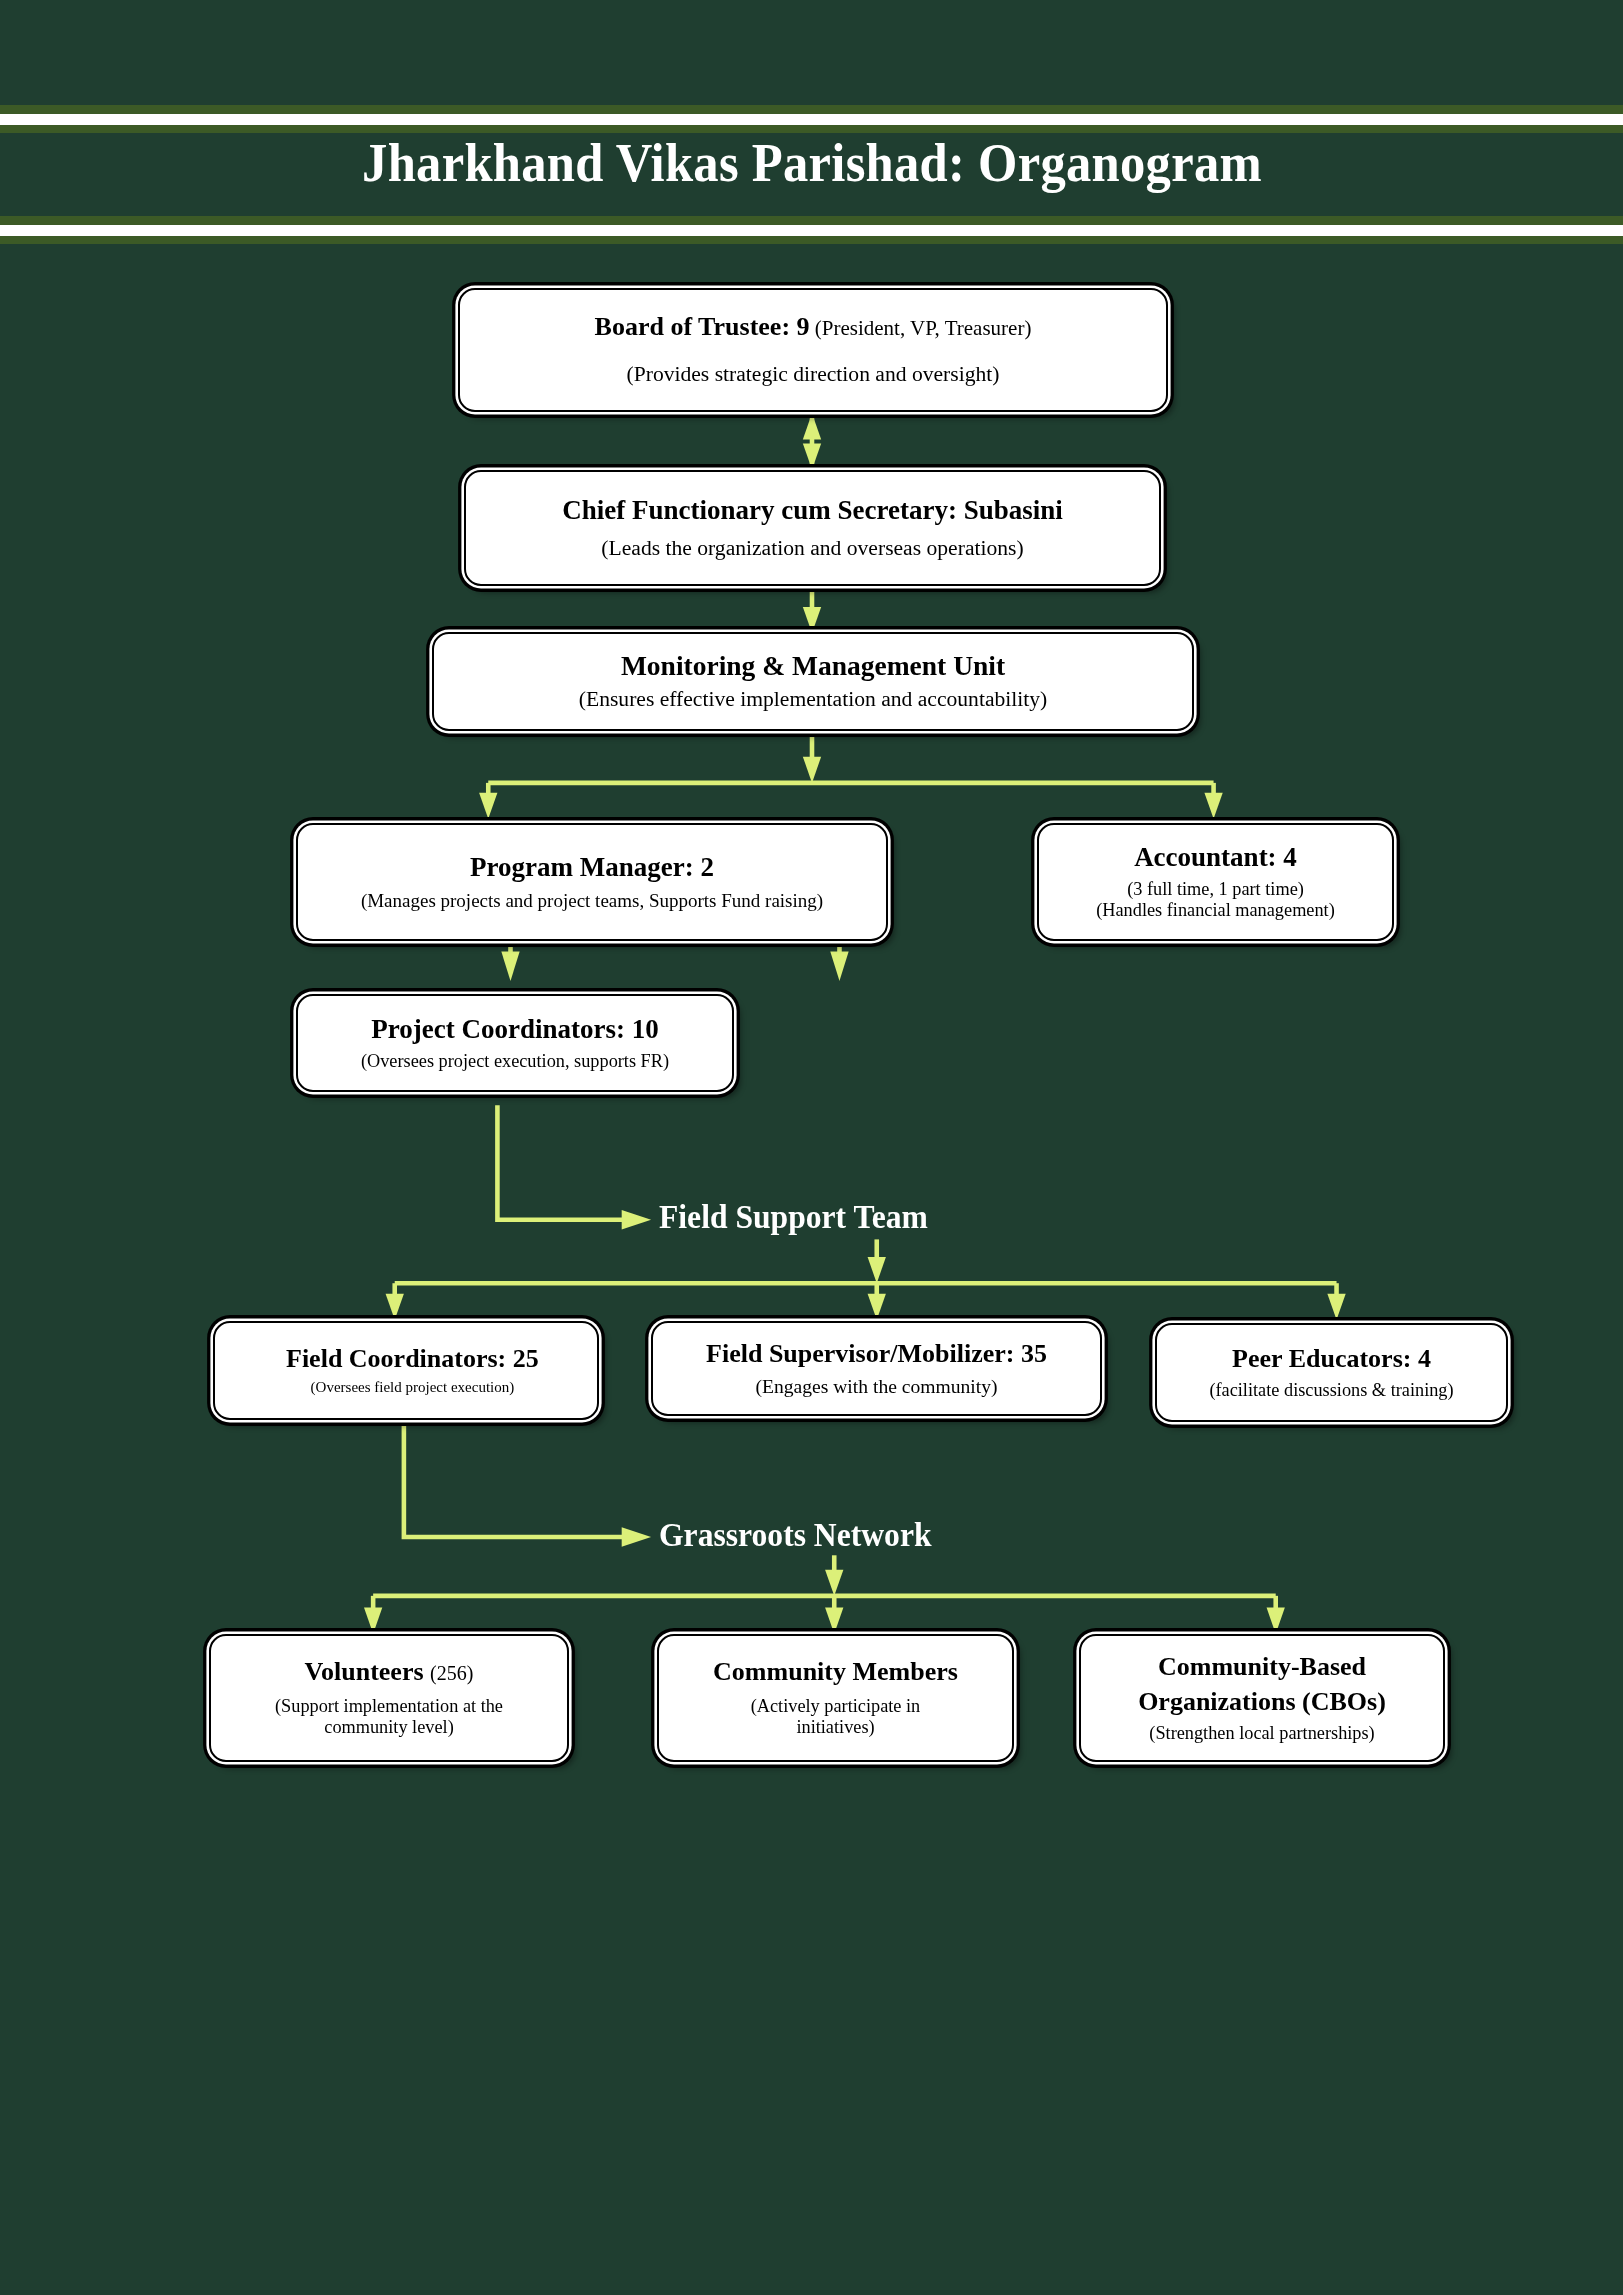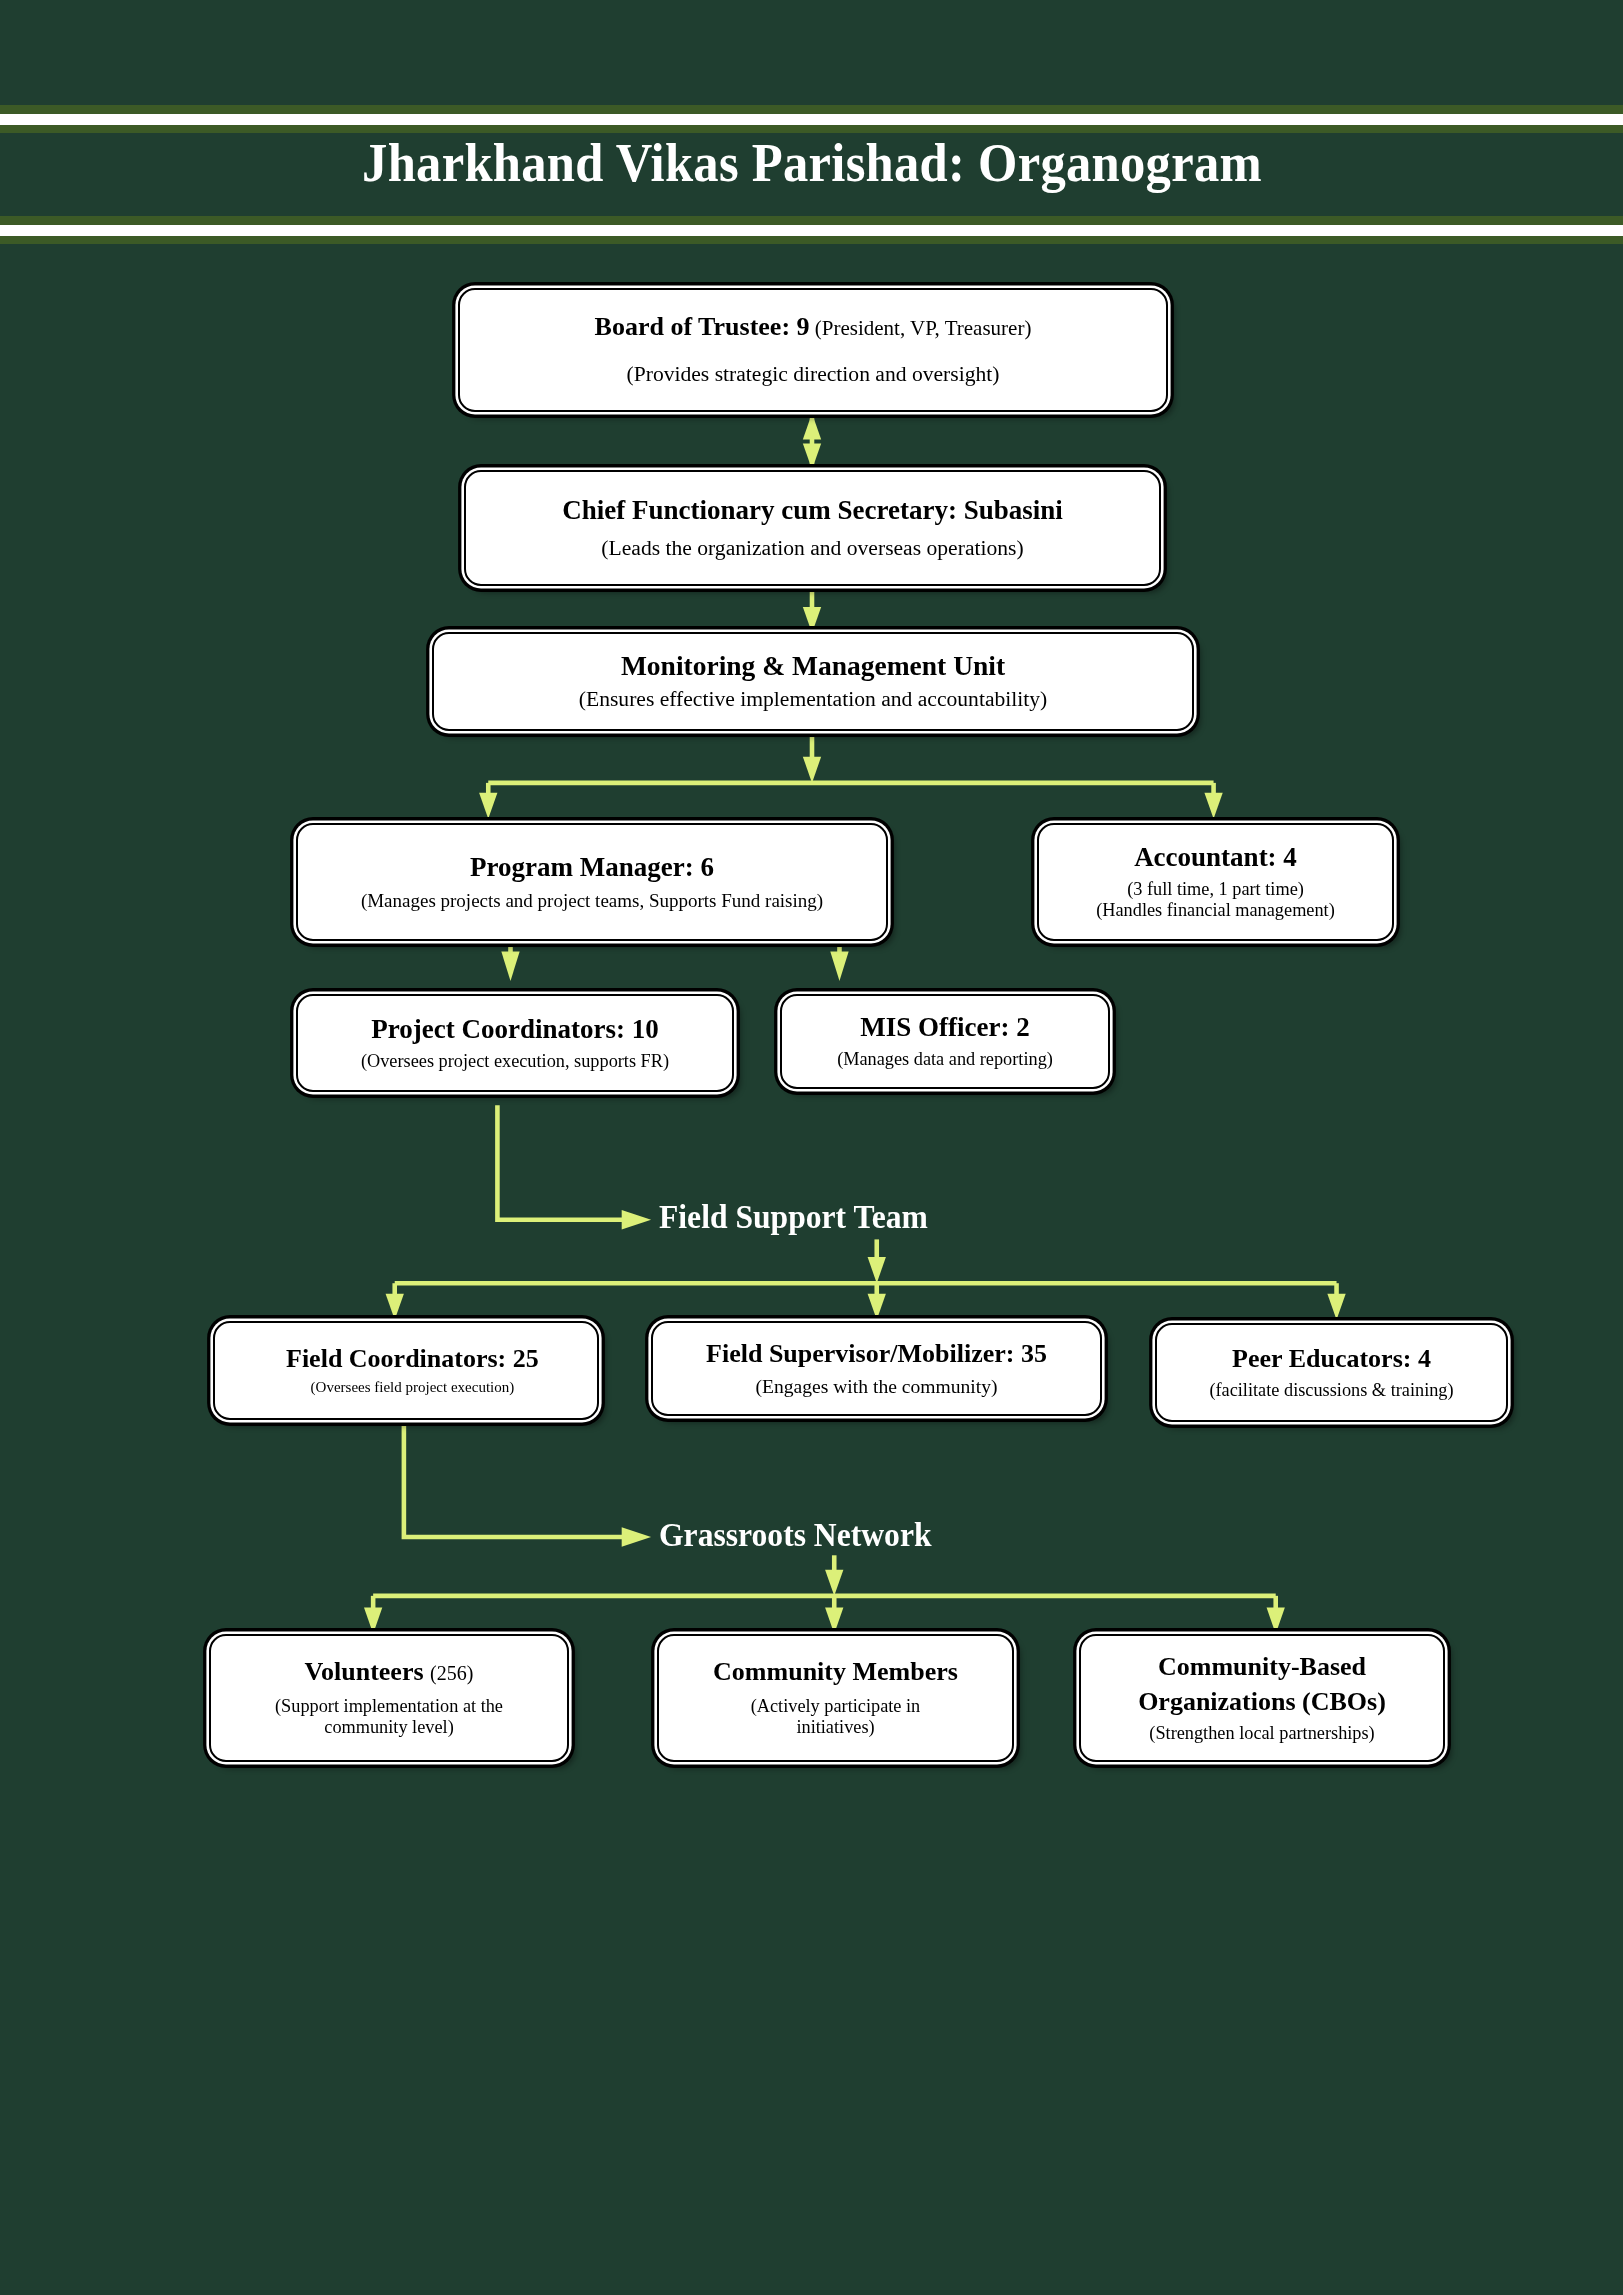--- a/index.html
+++ b/index.html
@@ -192,39 +192,35 @@
     <div class="t" style="font-size:27px;">Chief Functionary cum Secretary: Subasini</div>
     <div class="sub" style="font-size:21.6px; margin-top:10.5px;">(Leads the organization and overseas operations)</div>
   </div>
 
   <div class="node" style="left:432px; top:632px; width:762px; height:99px;">
     <div class="t" style="font-size:27.5px;">Monitoring &amp; Management Unit</div>
     <div class="sub" style="font-size:21.6px; margin-top:5.2px;">(Ensures effective implementation and accountability)</div>
   </div>
 
   <div class="node" style="left:296px; top:823px; width:592px; height:118px;">
-    <div class="t" style="font-size:27px;">Program Manager: 6</div>
+    <div class="t" style="font-size:27px;">Program Manager: 2</div>
     <div class="sub" style="font-size:19px; margin-top:7.9px;">(Manages projects  and project teams, Supports Fund raising)</div>
   </div>
 
   <div class="node" style="left:1037px; top:823px; width:357px; height:118px;">
     <div class="t" style="font-size:27px;">Accountant: 4</div>
     <div class="sub" style="font-size:18.3px; margin-top:6.5px;">(3 full time, 1 part time)</div>
     <div class="sub" style="font-size:18.3px;">(Handles financial management)</div>
   </div>
 
   <div class="node" style="left:296px; top:994px; width:438px; height:98px;">
     <div class="t" style="font-size:27px;">Project Coordinators: 10</div>
     <div class="sub" style="font-size:18.3px; margin-top:6.5px;">(Oversees project execution, supports FR)</div>
   </div>
 
-  <div class="node" style="left:780px; top:994px; width:330px; height:95px;">
-    <div class="t" style="font-size:27px;">MIS Officer: 2</div>
-    <div class="sub" style="font-size:18.3px; margin-top:6.5px;">(Manages data and reporting)</div>
-  </div>
 
   <div class="section-label" style="left:659px; top:1198px;">Field Support Team</div>
 
   <div class="node" style="left:213px; top:1321px; width:386px; height:99px;padding-left:22px;">
     <div class="t" style="font-size:26px;">Field Coordinators: 25</div>
     <div class="sub" style="font-size:15px; margin-top:6.5px;">(Oversees field project execution)</div>
   </div>
 
   <div class="node" style="left:651px; top:1321px; width:451px; height:95px;">
     <div class="t" style="font-size:26px;">Field Supervisor/Mobilizer: 35</div>

